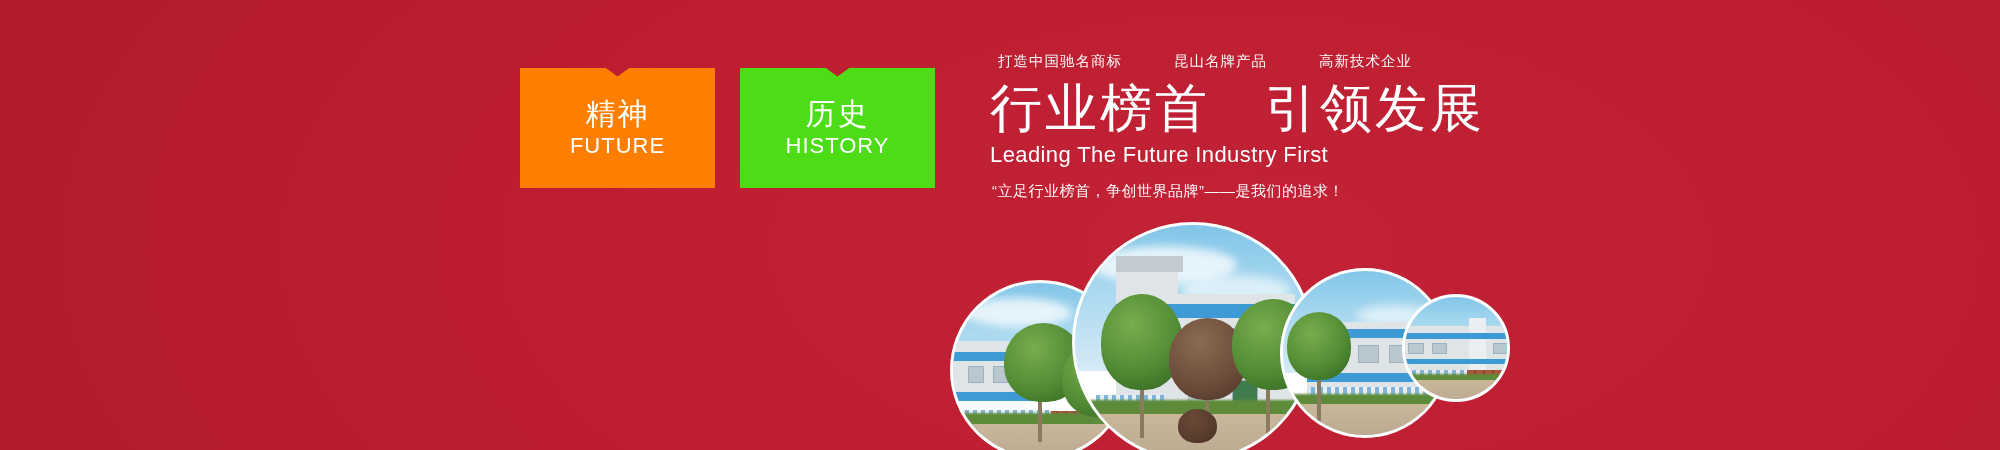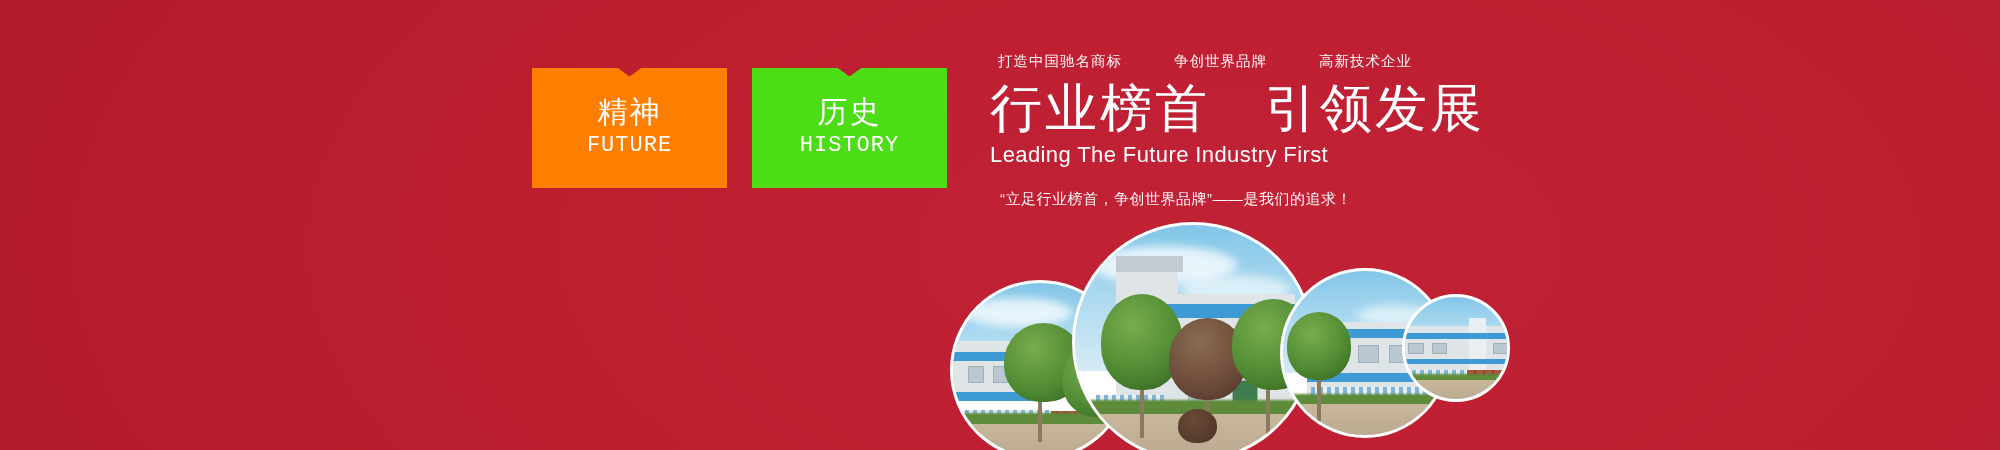--- a/index.html
+++ b/index.html
@@ -13,21 +13,21 @@
   #banner {
     position:relative;
     width:2000px; height:450px;
     background:#be1e30;
     background-image:
       radial-gradient(ellipse 1400px 700px at 62% 55%, #c22236 0%, #be1e30 45%, #b01b2c 100%);
     overflow:hidden;
   }
 
   
-  #tiles { position:absolute; left:532px; top:68px; width:400px; height:204px;font-family:Liberation Mono, monospace; }
+  #tiles { position:absolute; left:520px; top:68px; width:400px; height:204px; }
 
   .tile {
     position:absolute;
     width:195px; height:120px;
     display:flex; flex-direction:column;
     align-items:center; justify-content:center;
     color:#ffffff;
     text-align:center;
     line-height:1;
     
@@ -61,26 +61,26 @@
   #headline {
     font-size:52px; color:#ffffff; font-weight:400;
     letter-spacing:3px; line-height:1.05; white-space:nowrap;
     margin-bottom:6px;
   }
   #headline .gap { display:inline-block; width:20px; }
 
   #subtitle {
     font-size:22px; color:#ffffff; font-weight:400;
     letter-spacing:0.4px; white-space:nowrap;
-    margin-bottom:22px;
+    margin-bottom:14px;
   }
 
   #quote {
     font-size:15px; color:#ffffff; letter-spacing:0.5px;
-    white-space:nowrap; margin-left:10px; opacity:0.97;
+    white-space:nowrap; margin-left:2px; opacity:0.97;
   }
 
   
   #photo-cloud { position:absolute; left:950px; top:222px; width:560px; height:240px; }
 
   .bubble {
     position:absolute;
     border-radius:50%;
     border:3px solid #ffffff;
     overflow:hidden;
@@ -135,21 +135,21 @@
     </div>
 
 
 
   </div>
 
   <div id="textblock">
 
     <div id="badges">
       <span>打造中国驰名商标</span>
-      <span>争创世界品牌</span>
+      <span>昆山名牌产品</span>
       <span>高新技术企业</span>
     </div>
 
     <div id="headline">
       <span>行业榜首</span>
       <span class="gap"></span>
       <span>引领发展</span>
     </div>
 
     <div id="subtitle">Leading The Future Industry First</div>

